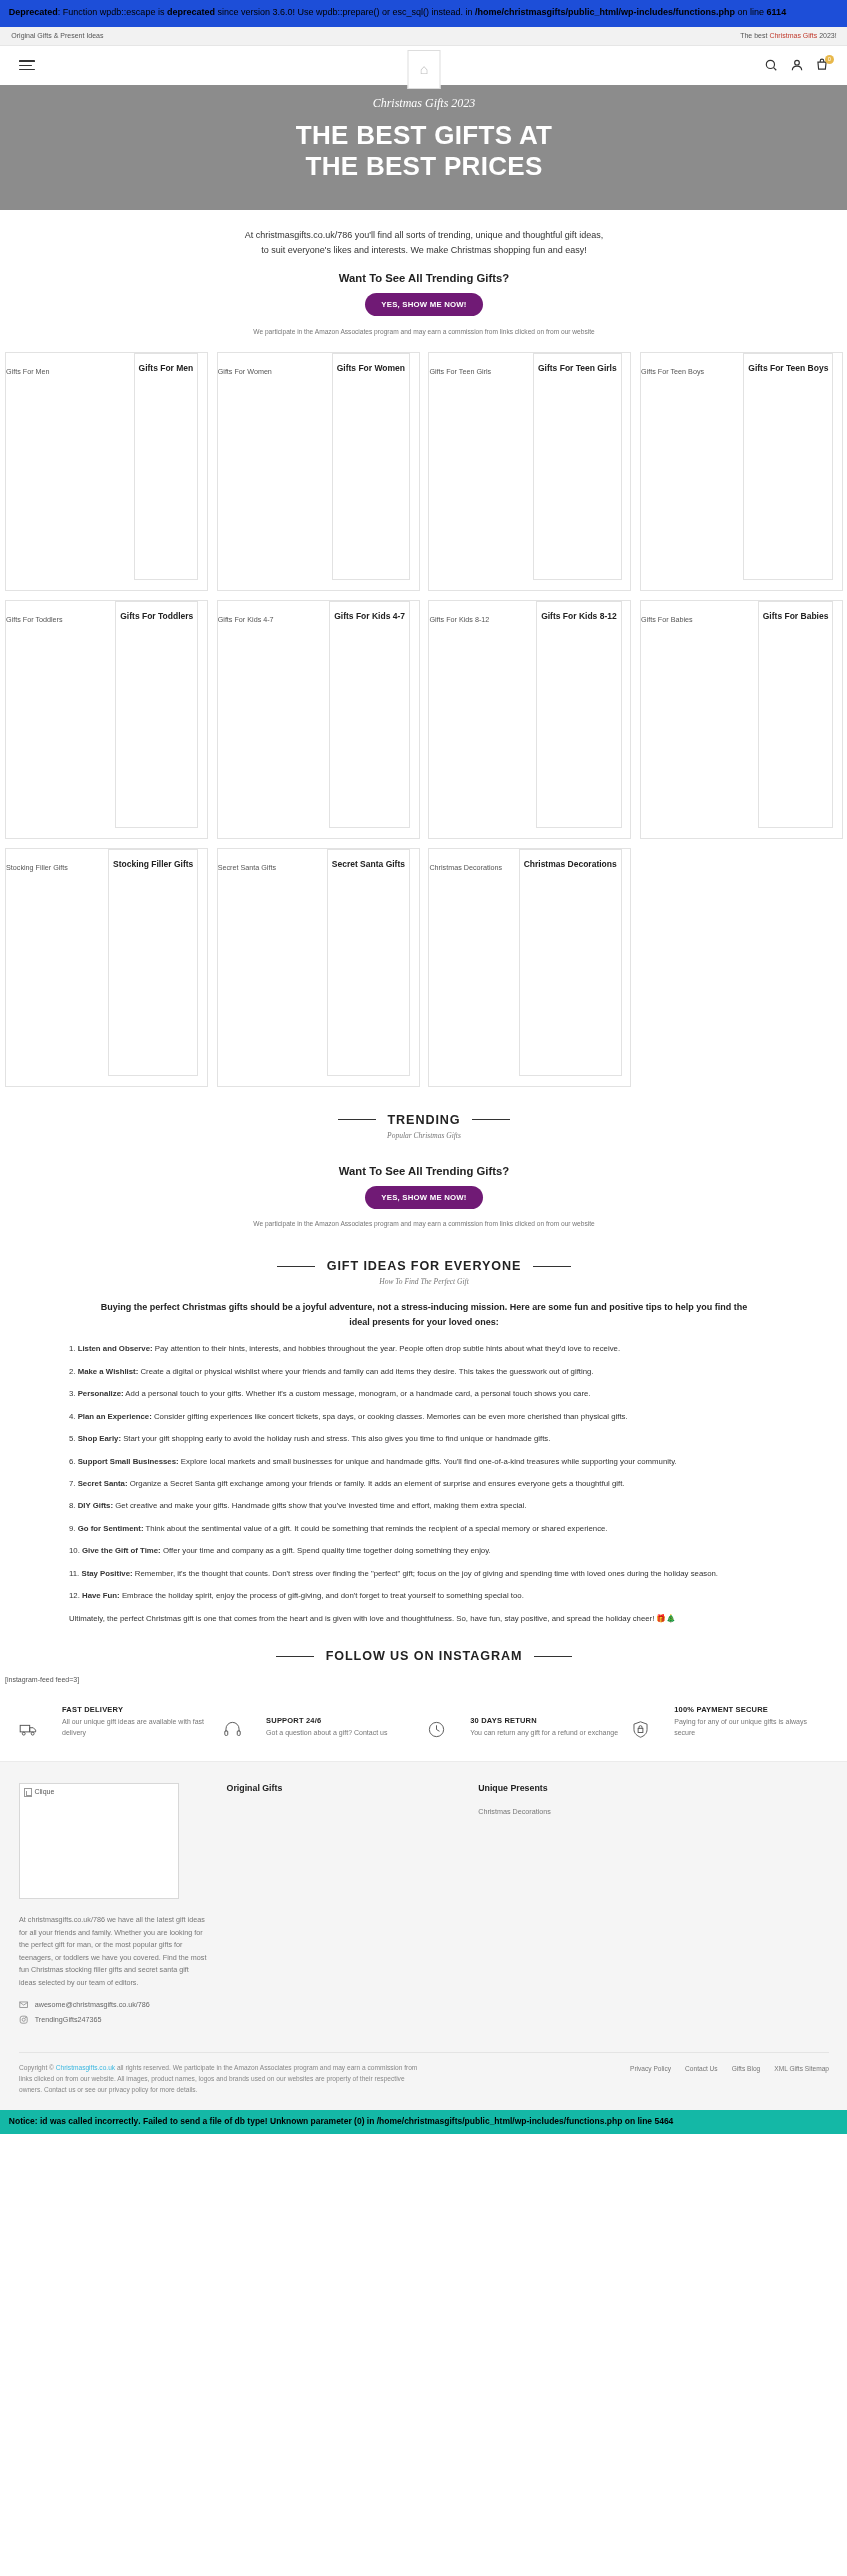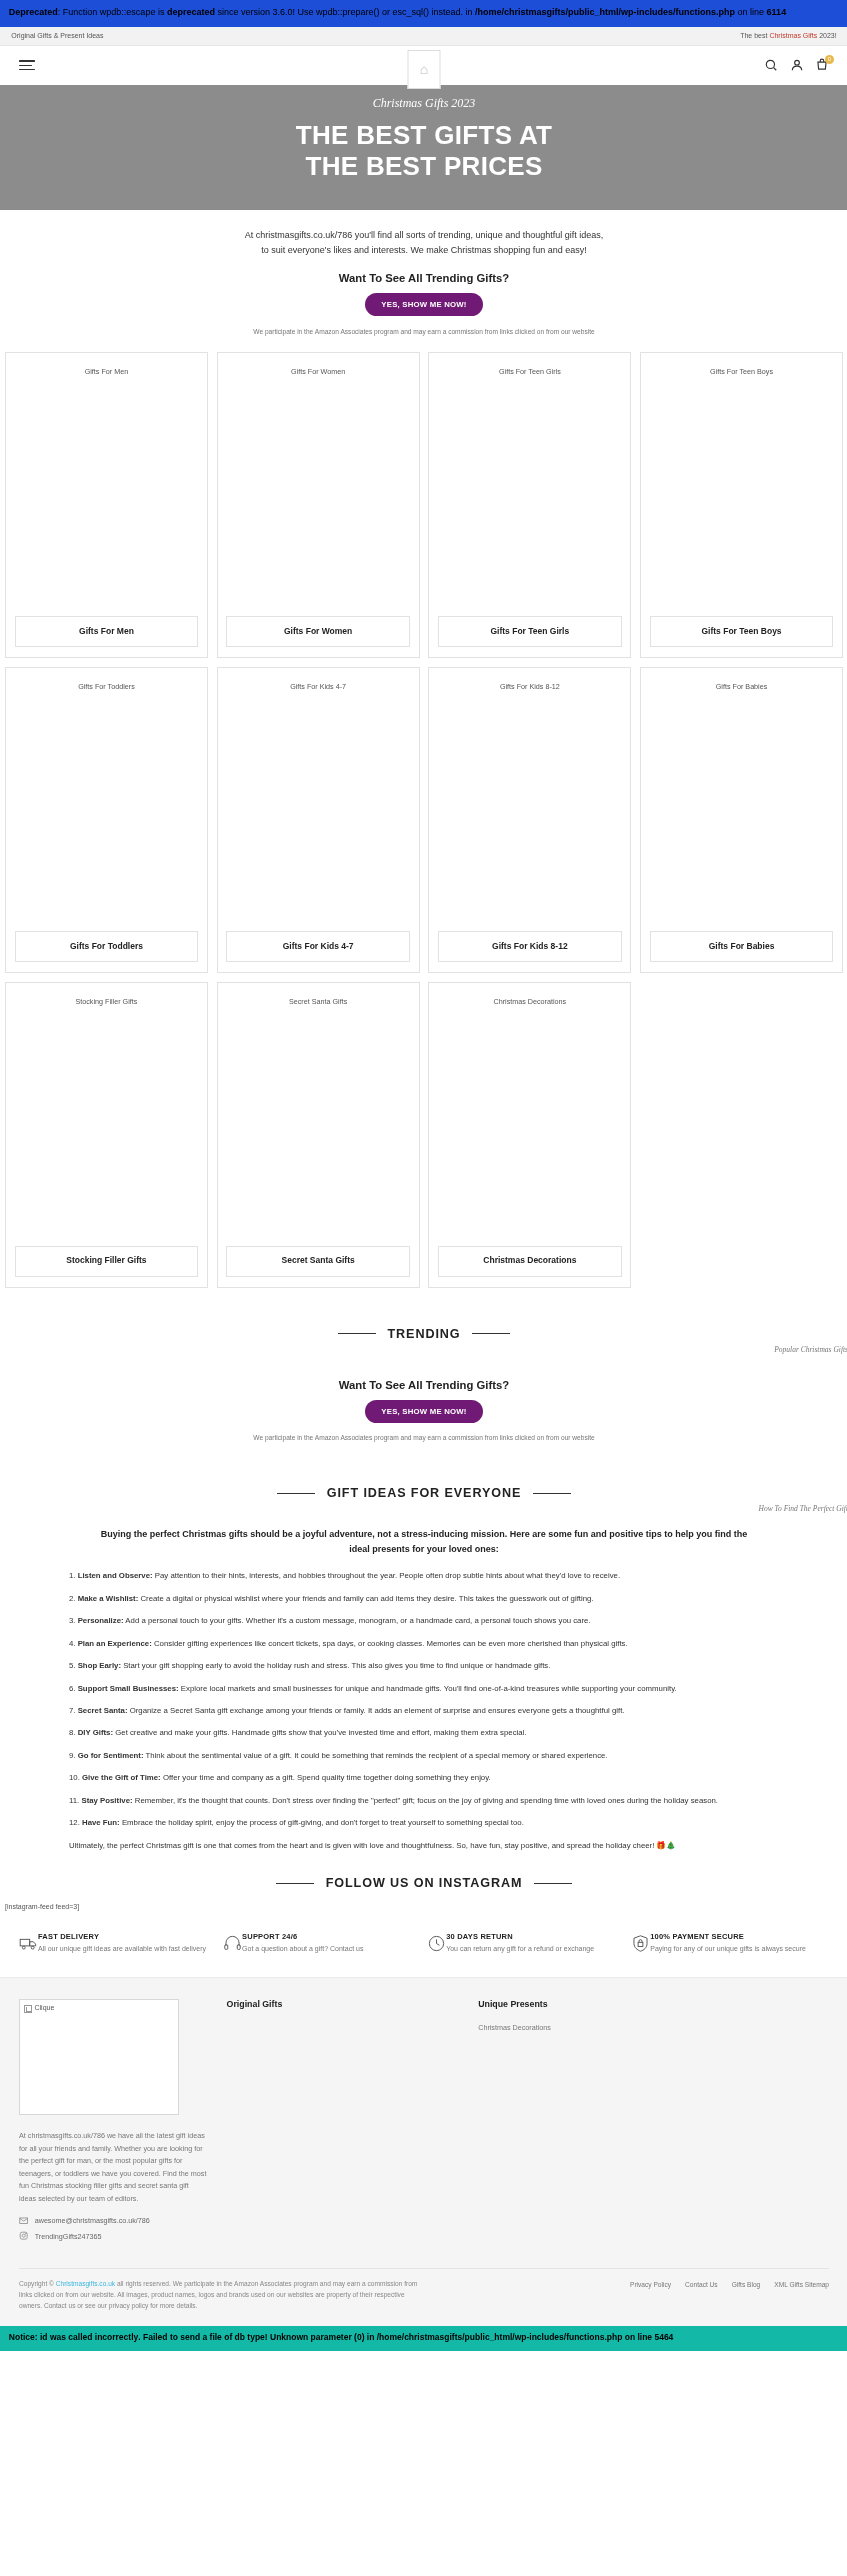--- a/index.html
+++ b/index.html
@@ -135,23 +135,23 @@
   
   .grid-wrap { padding: 11.3px 5px 0 5px; }
   .grid {
     display: grid;
     grid-template-columns: repeat(4, 1fr);
     gap: 8.8px;
   }
   .cat-card {
     border: 0.6px solid #e2e2e2;
     background: #fff;
-    height: 306px;
+    height: 239px;
     display: flex;
-    flex-direction: column;
+    flex-direction: row;
     position: relative;
   }
   .cat-card .alt {
     text-align: center;
     font-size: 7.2px;
     color: #555;
     padding-top: 14px;
   }
   .cat-card .spacer { flex: 1; }
   .cat-card .label-box {
@@ -161,22 +161,22 @@
     text-align: center;
     font-weight: bold;
     font-size: 8.5px;
     color: #222;
     padding: 8.8px 3.8px;
     line-height: 1.35;
   }
 
   
   .sec-head {
-    text-align: right;
-    margin: 39px 0 0 0;
+    text-align: center;
+    margin: 26px 0 0 0;
   }
   .sec-head .line-title {
     display: flex;
     align-items: center;
     justify-content: center;
     gap: 11.3px;
     font-size: 12.6px;
     font-weight: bold;
     letter-spacing: 0.9px;
     color: #222;
@@ -227,21 +227,21 @@
     padding: 12.6px 5px 16.3px 5px;
   }
 
   
   .features {
     display: grid;
     grid-template-columns: repeat(4, 1fr);
     padding: 6.3px 19px 21.4px 19px;
     gap: 6.3px;
   }
-  .feature { display: flex; gap: 0; align-items: center; }
+  .feature { display: flex; gap: 24px; align-items: flex-end; }
   .feature .ficon { width: 19px; height: 19px; flex: 0 0 19px; color: #555; }
   .feature .ficon svg { width: 19px; height: 19px; }
   .feature .ftitle { font-weight: bold; font-size: 7.5px; color: #222; margin-bottom: 3.1px; letter-spacing: 0.2px; }
   .feature .ftext { font-size: 7px; color: #777; line-height: 1.55; }
 
   
   .footer {
     background: #f5f5f5;
     padding: 21.4px 19px 0 19px;
     border-top: 0.6px solid #ebebeb;

